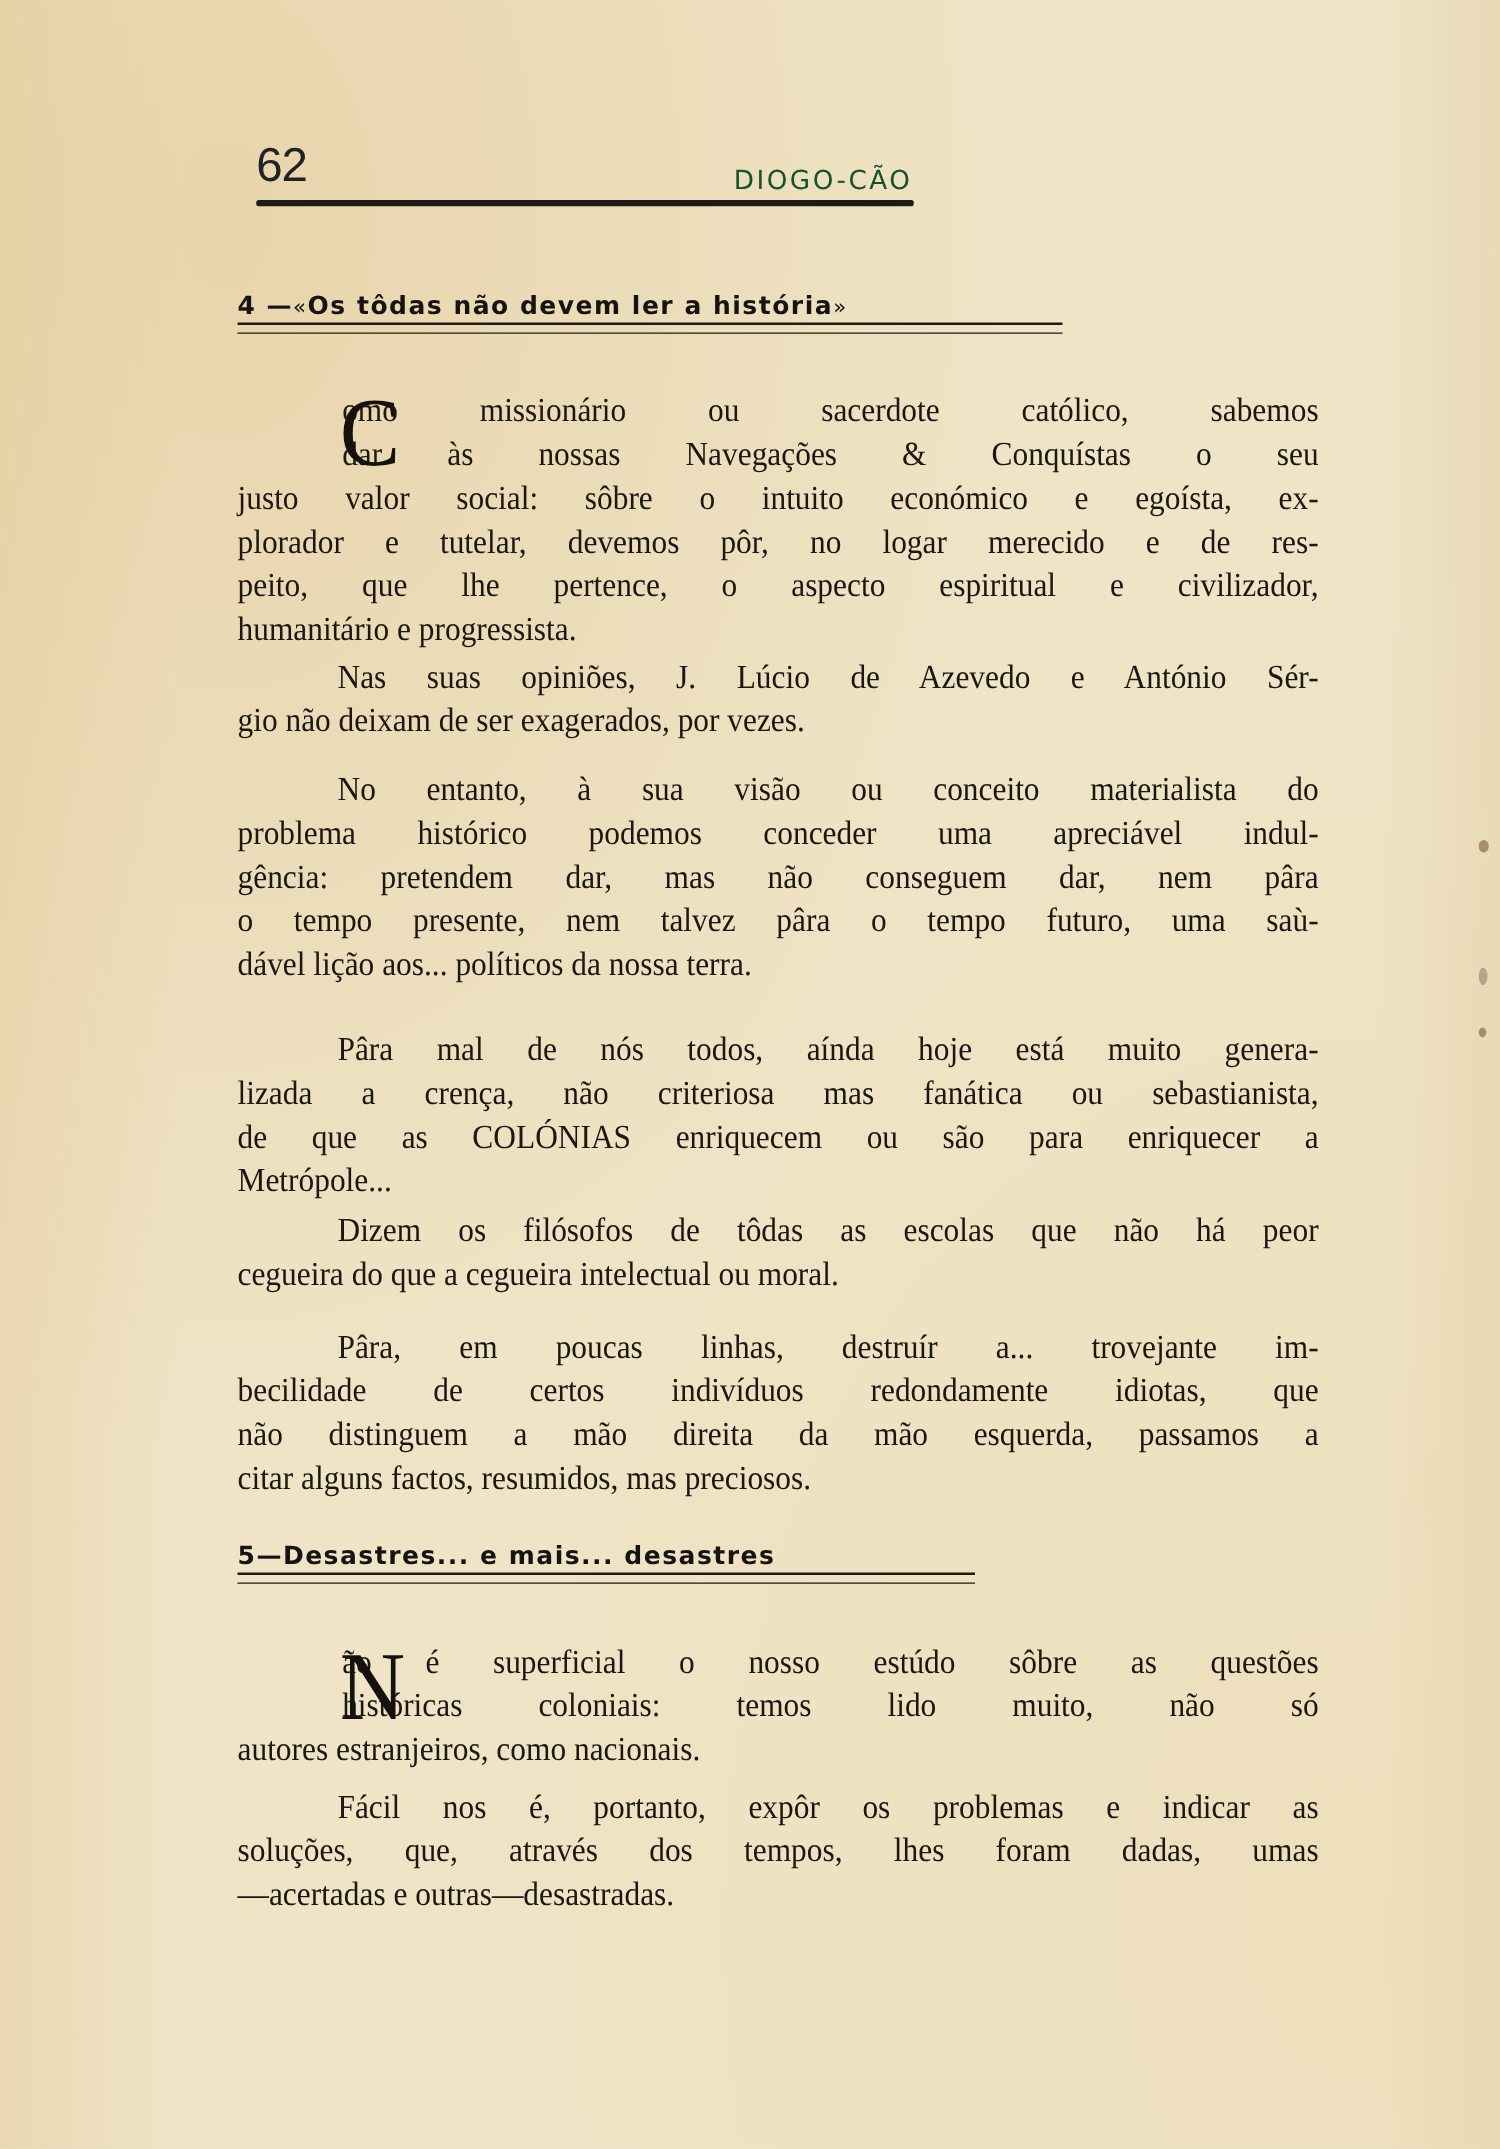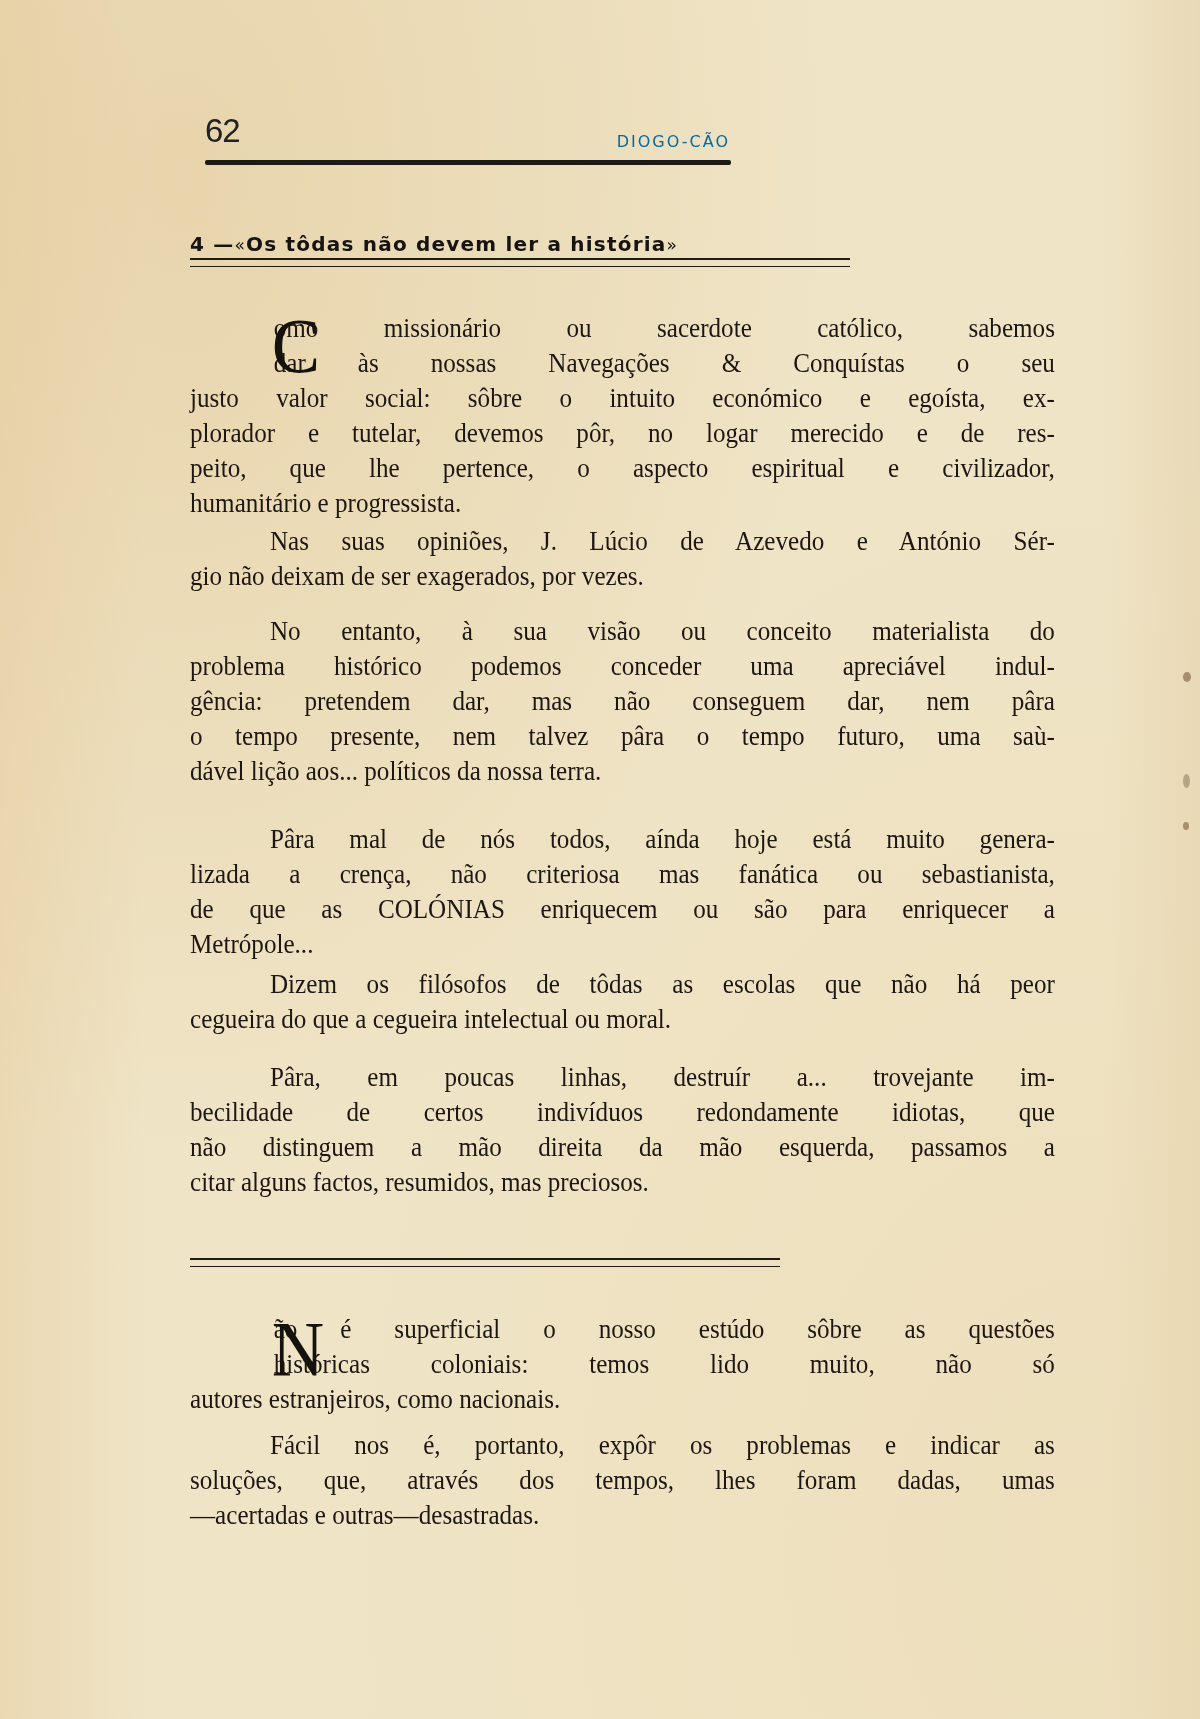--- a/index.html
+++ b/index.html
@@ -10,22 +10,22 @@
       radial-gradient(ellipse at 15% 10%, rgba(226,200,150,0.55) 0%, rgba(226,200,150,0) 45%),
       radial-gradient(ellipse at 90% 90%, rgba(235,215,170,0.35) 0%, rgba(235,215,170,0) 50%),
       linear-gradient(90deg, rgba(230,205,160,0.5) 0%, rgba(244,236,210,0) 12%, rgba(244,236,210,0) 92%, rgba(225,205,165,0.45) 100%);
     position: relative;
     font-family: "Liberation Serif", "DejaVu Serif", serif;
     color: #1c1712;
   }
   .page { position: absolute; left: 0; top: 0; width: 1200px; height: 1719px; }
 
   .running-head { position: absolute; left: 205px; top: 112px; width: 525px; height: 60px; }
-  .page-number { position: absolute; left: 0; top: 0; font-size: 33px; font-family: "Liberation Sans", sans-serif; letter-spacing: -1px; color: #222; }
-  .running-title { position: absolute; right: 0; top: 20px; font-size: 16px; font-family: "DejaVu Sans", sans-serif; letter-spacing: 2px; color: #0369a1; }
+  .page-number { position: absolute; left: 0; top: 0; font-size: 38px; font-family: "Liberation Sans", sans-serif; letter-spacing: -1px; color: #222; }
+  .running-title { position: absolute; right: 0; top: 20px; font-size: 21px; font-family: "DejaVu Sans", sans-serif; letter-spacing: 2px; color: #14532d; }
   .head-rule { position: absolute; left: 205px; top: 160px; width: 526px; height: 5px; background: #1e1a15; border-radius: 2px; }
 
   .section-heading { position: absolute; left: 190px; font-family: "DejaVu Sans", sans-serif; font-weight: bold; font-size: 20px; letter-spacing: 1.2px; color: #161310; white-space: nowrap; }
   .section-heading .q { font-weight: normal; font-size: 17px; }
   .double-rule { position: absolute; left: 190px; height: 6px; border-top: 2px solid #1e1a15; border-bottom: 1px solid #1e1a15; }
 
   .para { position: absolute; left: 190px; width: 865px; font-size: 27px; line-height: 35px; text-align: justify; transform: scaleX(0.93); transform-origin: left top; }
   .line { display: block; white-space: nowrap; text-align-last: justify; text-align: justify; width: 930px; }
   .line.last { text-align-last: left; }
   .indent { padding-left: 86px; width: 844px; }
@@ -85,20 +85,23 @@
     <span class="line last">cegueira do que a cegueira intelectual ou moral.</span>
   </div>
 
   <div class="para" style="top:1060px;">
     <span class="line indent">Pâra, em poucas linhas, destruír a... trovejante im-</span>
     <span class="line">becilidade de certos indivíduos redondamente idiotas, que</span>
     <span class="line">não distinguem a mão direita da mão esquerda, passamos a</span>
     <span class="line last">citar alguns factos, resumidos, mas preciosos.</span>
   </div>
 
+  <div class="section-heading" style="top:1232px;">
+    <span>5—</span><span>Desastres... e mais... desastres</span>
+  </div>
   <div class="double-rule" style="top:1258px; width:590px;"></div>
 
   <div class="para dc-lines" style="top:1312px;">
     <span class="dropcap" style="left:88px; top:-2px;">N</span>
     <span class="line">ão é superficial o nosso estúdo sôbre as questões</span>
     <span class="line">históricas coloniais: temos lido muito, não só</span>
     <span class="line last" style="padding-left:0;width:930px;">autores estranjeiros, como nacionais.</span>
   </div>
 
   <div class="para" style="top:1428px;">

